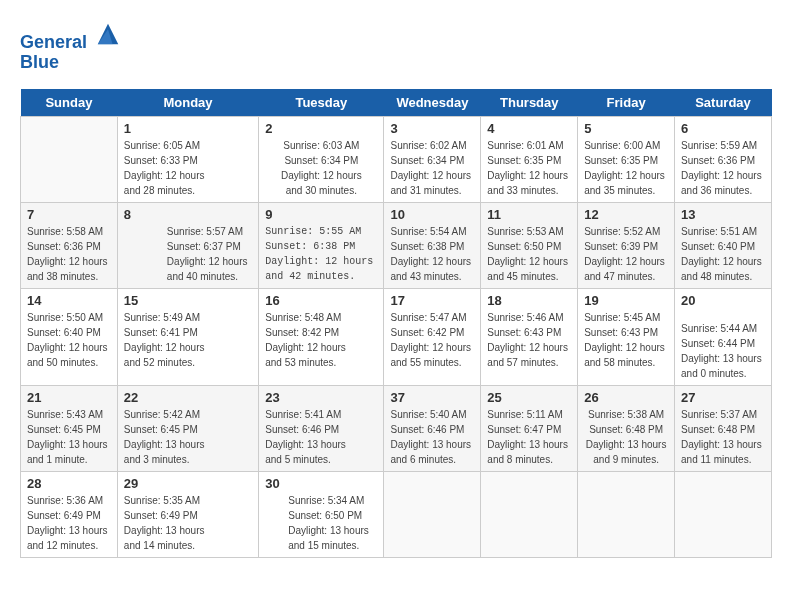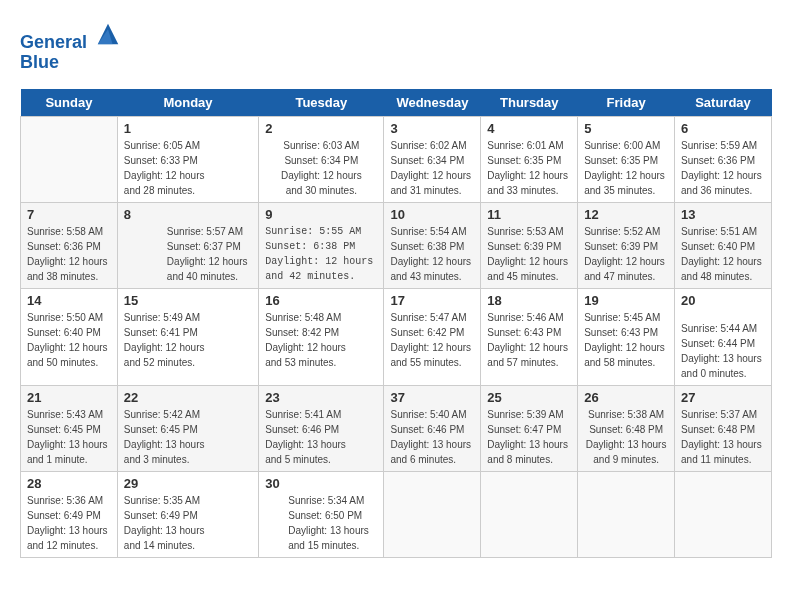--- a/index.html
+++ b/index.html
@@ -196,21 +196,21 @@
         <td>
           <span class="day-num">10</span>
           <div class="day-detail" style="white-space: pre-line;">Sunrise: 5:54 AM
 Sunset: 6:38 PM
 Daylight: 12 hours
 and 43 minutes.</div>
         </td>
         <td>
           <span class="day-num">11</span>
           <div class="day-detail" style="white-space: pre-line;">Sunrise: 5:53 AM
-Sunset: 6:39 PM
+Sunset: 6:50 PM
 Daylight: 12 hours
 and 45 minutes.</div>
         </td>
         <td>
           <span class="day-num">12</span>
           <div class="day-detail" style="white-space: pre-line;">Sunrise: 5:52 AM
 Sunset: 6:39 PM
 Daylight: 12 hours
 and 47 minutes.</div>
         </td>
@@ -297,21 +297,21 @@
         </td>
         <td>
           <span class="day-num">37</span>
           <div class="day-detail" style="white-space: pre-line;">Sunrise: 5:40 AM
 Sunset: 6:46 PM
 Daylight: 13 hours
 and 6 minutes.</div>
         </td>
         <td>
           <span class="day-num">25</span>
-          <div class="day-detail" style="white-space: pre-line;">Sunrise: 5:39 AM
+          <div class="day-detail" style="white-space: pre-line;">Sunrise: 5:11 AM
 Sunset: 6:47 PM
 Daylight: 13 hours
 and 8 minutes.</div>
         </td>
         <td>
           <span class="day-num">26</span>
           <div class="day-detail" style="white-space: pre-line; text-align: center;">Sunrise: 5:38 AM
 Sunset: 6:48 PM
 Daylight: 13 hours
 and 9 minutes.</div>

